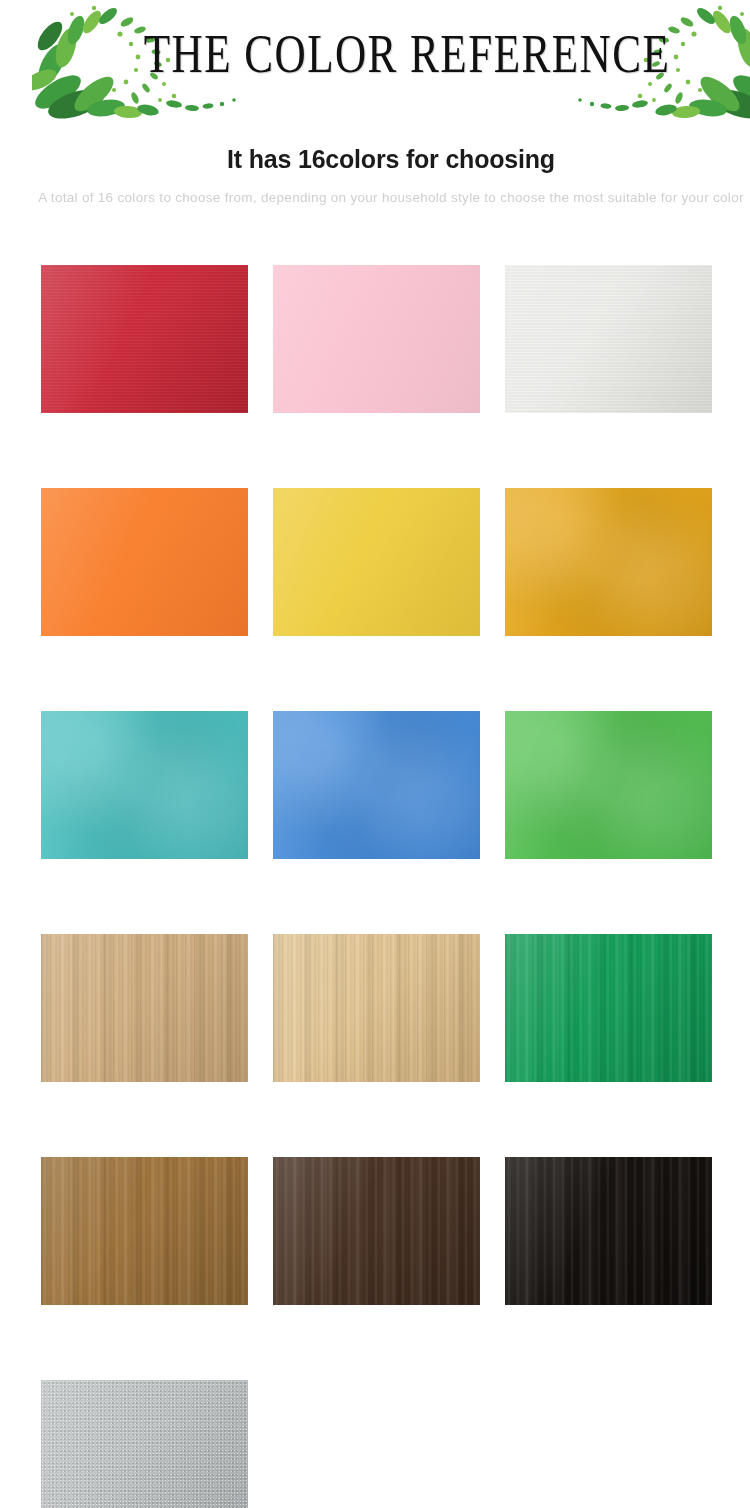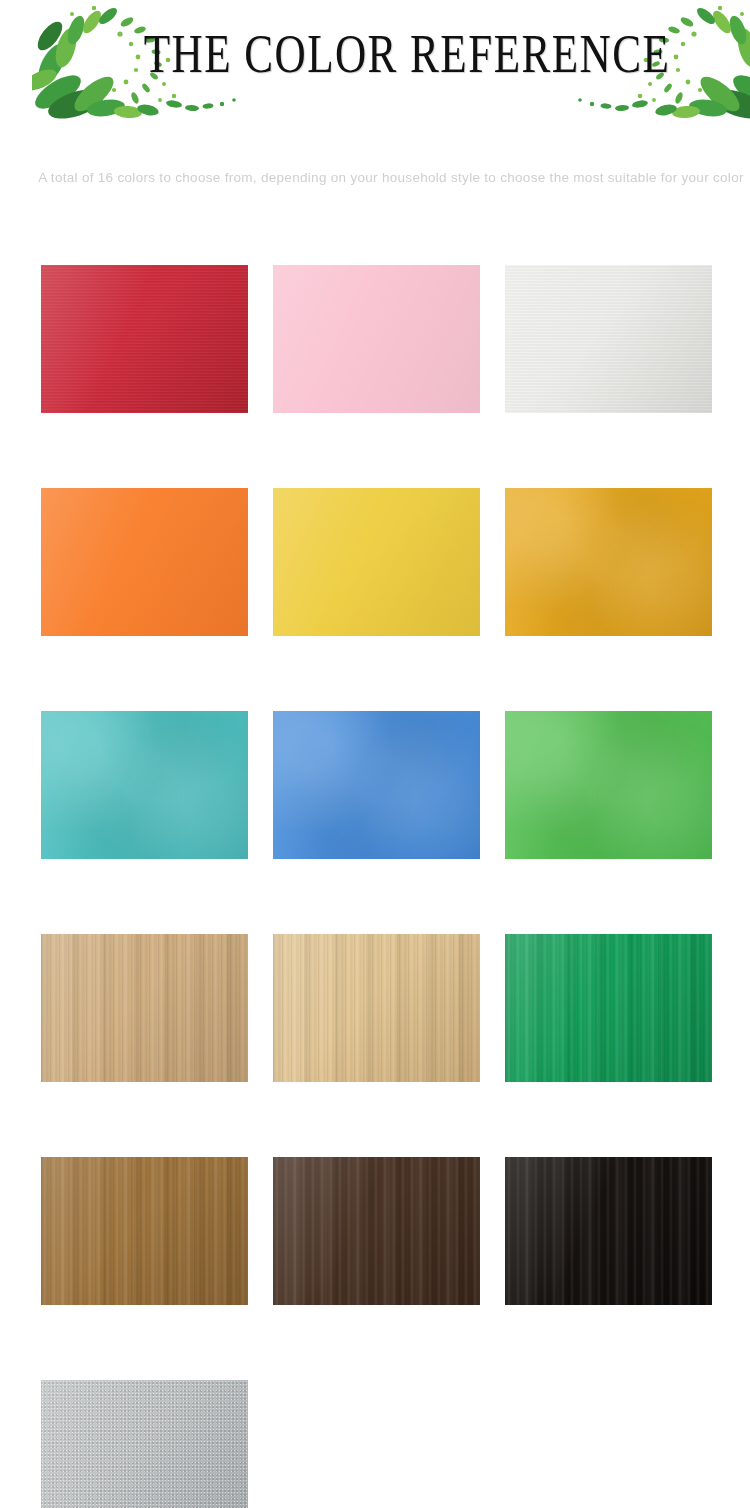--- a/index.html
+++ b/index.html
@@ -57,21 +57,21 @@
     text-align: center;
   }
   .h-main {
     font-size: 25px;
     line-height: 30px;
     font-weight: 700;
     color: #1b1b1b;
     letter-spacing: -0.2px;
   }
   .h-sub {
-    margin-top: 25px;
+    margin-top: 15px;
     font-size: 13.5px;
     line-height: 18px;
     color: #cfcfcf;
     font-weight: 400;
     letter-spacing: 0.3px;
   }
 
   
   .swatch-grid {
     position: absolute;
@@ -260,20 +260,21 @@
           <circle cx="190" cy="104" r="2.2"></circle>
           <circle cx="202" cy="100" r="1.8"></circle>
         </g>
       </g>
     </svg>
 
     <div class="banner-title">THE COLOR REFERENCE</div>
   </div>
 
   <div class="headings">
+    <div class="h-main">It has 16colors for choosing</div>
     <div class="h-sub">A total of  16  colors to choose from, depending on your household style to choose the most suitable for your color</div>
   </div>
 
   <div class="swatch-grid">
       <div class="swatch">
         <div class="swatch-inner gloss tex-hgrain" style="background: linear-gradient(135deg, rgb(206, 43, 60) 0%, rgb(206, 43, 60) 45%, rgb(183, 33, 47) 100%);"></div>
       </div>
       <div class="swatch">
         <div class="swatch-inner gloss tex-flat" style="background: linear-gradient(135deg, rgb(250, 197, 211) 0%, rgb(250, 197, 211) 45%, rgb(250, 197, 211) 100%);"></div>
       </div>

